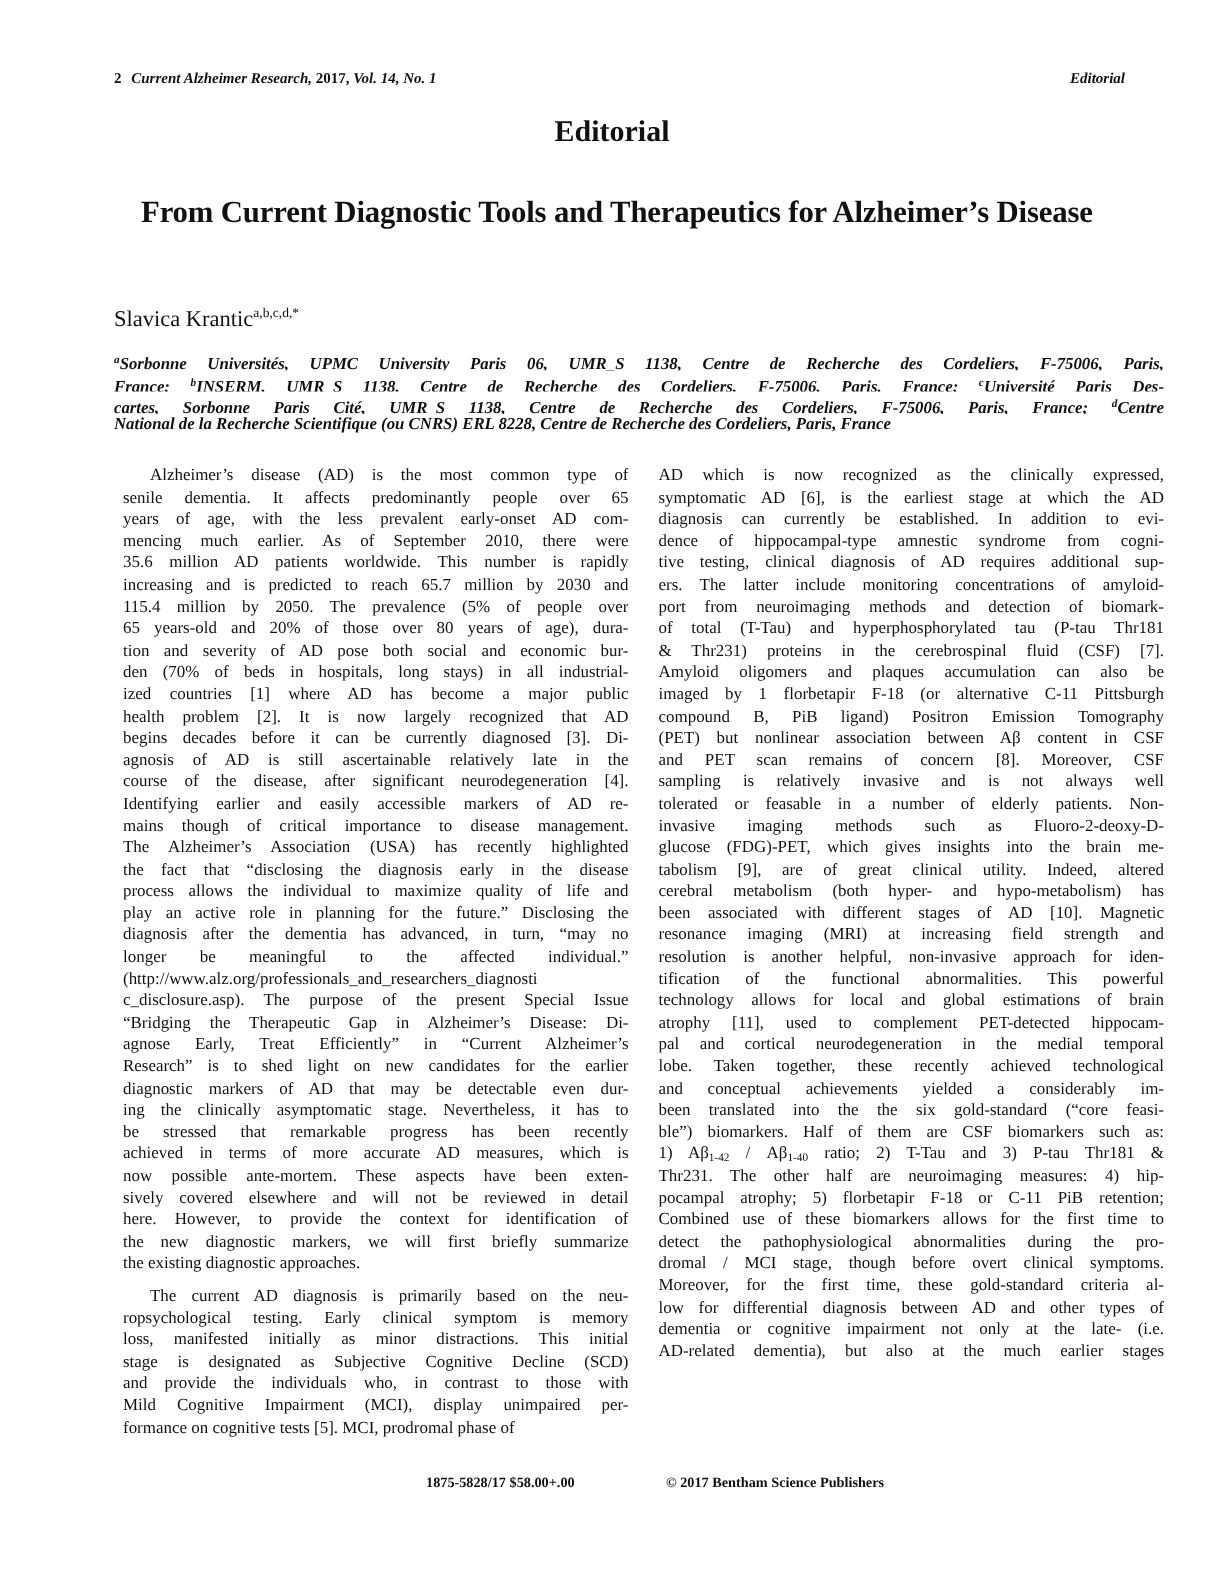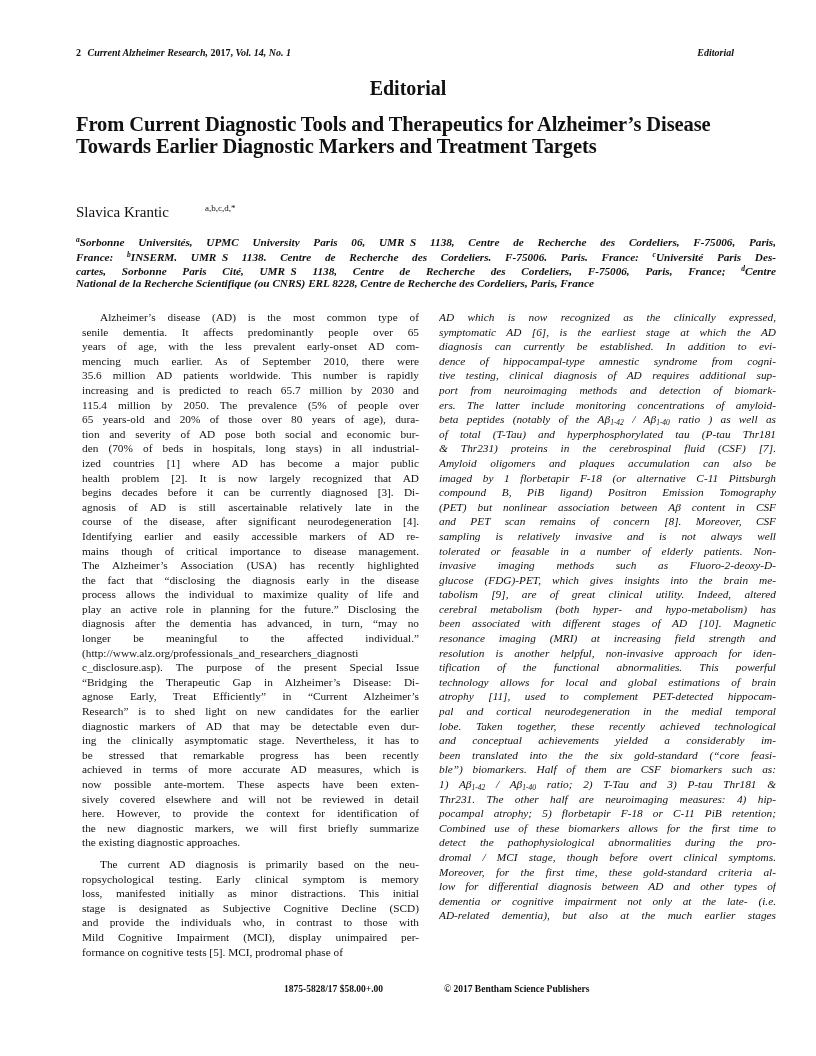--- a/index.html
+++ b/index.html
@@ -1,35 +1,35 @@
 <!DOCTYPE html>
 <html><head>
 <meta charset="utf-8">
 <style>
   html, body { margin: 0; padding: 0; background: #ffffff; }
   body { width: 816px; height: 1056px; position: relative; overflow: hidden;
          font-family: "Liberation Serif", "DejaVu Serif", serif; color: #111; }
-  .running-head { position: absolute; top: 47px; left: 76px; right: 82px; height: 14px;
+  .running-head { position: absolute; top: 47px; left: 76px; right: 66px; height: 14px;
                   font-size: 10px; font-weight: bold; font-style: italic; }
   .running-head .pg { font-style: normal; margin-right: 4px; }
   .running-head .right { position: absolute; right: 0; top: 0; }
   .section-label { position: absolute; top: 77px; left: 0; width: 816px; text-align: center;
                    font-size: 20px; font-weight: bold; }
   .title { position: absolute; top: 113px; left: 76px; width: 700px; font-size: 20.5px;
-           font-weight: bold; line-height: 22px; margin: 0; letter-spacing: -0.1px; }
+           font-weight: bold; line-height: 22px; margin: 18px; letter-spacing: -0.1px; }
   .author { position: absolute; top: 203px; left: 76px; font-size: 15px; }
-  .author sup { font-size: 9px; vertical-align: 6px; margin-left: 36px; }
+  .author sup { font-size: 9px; vertical-align: 6px; }
   .affil { position: absolute; top: 232px; left: 76px; width: 700px; font-size: 11.2px;
            font-style: italic; line-height: 15px; text-align: justify; }
   .affil .ln { display: block; text-align: justify; text-align-last: justify; white-space: nowrap; font-weight: bold; }
   .affil .ln.last { text-align-last: left; }
   .affil sup { font-size: 7.5px; vertical-align: 4px; }
   .col { position: absolute; top: 310px; width: 337px; font-size: 11.3px; line-height: 14.6px; }
   .col.left { left: 82px; }
-  .col.right { left: 439px; font-style: italic; }
+  .col.right { left: 439px; }
   .ln { display: block; white-space: nowrap; text-align: justify; text-align-last: justify; height: 14.6px; overflow: hidden; }
   .ln.last { text-align-last: left; }
   .ln.indent { text-indent: 18px; }
   .para-gap { height: 7px; }
   sub { font-size: 7.5px; vertical-align: -2px; line-height: 0; }
   .footer { position: absolute; top: 984px; left: 0; width: 816px; font-size: 9.5px;
             font-weight: bold; }
   .footer .issn { position: absolute; left: 284px; text-align: right; }
   .footer .copy { position: absolute; left: 444px; }
 </style>
@@ -39,21 +39,20 @@
 <div class="running-head">
   <span class="pg">2</span>
   <span>Current Alzheimer Research,</span><span style="font-style:normal"> 2017, </span><span>Vol. 14, No. 1</span>
   <span class="right">Editorial</span>
 </div>
 
 <div class="section-label">Editorial</div>
 
 <h1 class="title">
   <span style="display:block">From Current Diagnostic Tools and Therapeutics for Alzheimer’s Disease</span>
-  <span style="display:block">Towards Earlier Diagnostic Markers and Treatment Targets</span>
 </h1>
 
 <div class="author">
   <span>Slavica Krantic</span><sup>a,b,c,d,*</sup>
 </div>
 
 <div class="affil">
   <span class="ln"><sup>a</sup><span>Sorbonne Universités, UPMC University Paris 06, UMR_S 1138, Centre de Recherche des Cordeliers, F-75006, Paris,</span></span>
   <span class="ln"><span>France; </span><sup>b</sup><span>INSERM, UMR_S 1138, Centre de Recherche des Cordeliers, F-75006, Paris, France; </span><sup>c</sup><span>Université Paris Des-</span></span>
   <span class="ln"><span>cartes, Sorbonne Paris Cité, UMR_S 1138, Centre de Recherche des Cordeliers, F-75006, Paris, France; </span><sup>d</sup><span>Centre</span></span>
@@ -106,23 +105,22 @@
     <span class="ln">and provide the individuals who, in contrast to those with</span>
     <span class="ln">Mild Cognitive Impairment (MCI), display unimpaired per-</span>
     <span class="ln last">formance on cognitive tests [5]. MCI, prodromal phase of</span>
   </div>
 <div class="col right" id="col-right">
     <span class="ln">AD which is now recognized as the clinically expressed,</span>
     <span class="ln">symptomatic AD [6], is the earliest stage at which the AD</span>
     <span class="ln">diagnosis can currently be established. In addition to evi-</span>
     <span class="ln">dence of hippocampal-type amnestic syndrome from cogni-</span>
     <span class="ln">tive testing, clinical diagnosis of AD requires additional sup-</span>
+    <span class="ln">ers. The latter include monitoring concentrations of amyloid-</span>
     <span class="ln">port from neuroimaging methods and detection of biomark-</span>
-    <span class="ln">ers. The latter include monitoring concentrations of amyloid-</span>
-    <span class="ln">beta peptides (notably of the Aβ<sub>1-42</sub> / Aβ<sub>1-40</sub> ratio ) as well as</span>
     <span class="ln">of total (T-Tau) and hyperphosphorylated tau (P-tau Thr181</span>
     <span class="ln">&amp; Thr231) proteins in the cerebrospinal fluid (CSF) [7].</span>
     <span class="ln">Amyloid oligomers and plaques accumulation can also be</span>
     <span class="ln">imaged by 1 florbetapir F-18 (or alternative C-11 Pittsburgh</span>
     <span class="ln">compound B, PiB ligand) Positron Emission Tomography</span>
     <span class="ln">(PET) but nonlinear association between Aβ content in CSF</span>
     <span class="ln">and PET scan remains of concern [8]. Moreover, CSF</span>
     <span class="ln">sampling is relatively invasive and is not always well</span>
     <span class="ln">tolerated or feasable in a number of elderly patients. Non-</span>
     <span class="ln">invasive imaging methods such as Fluoro-2-deoxy-D-</span>

